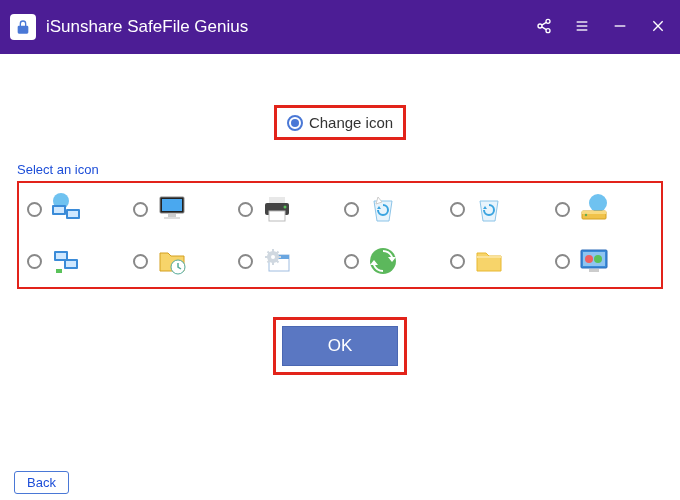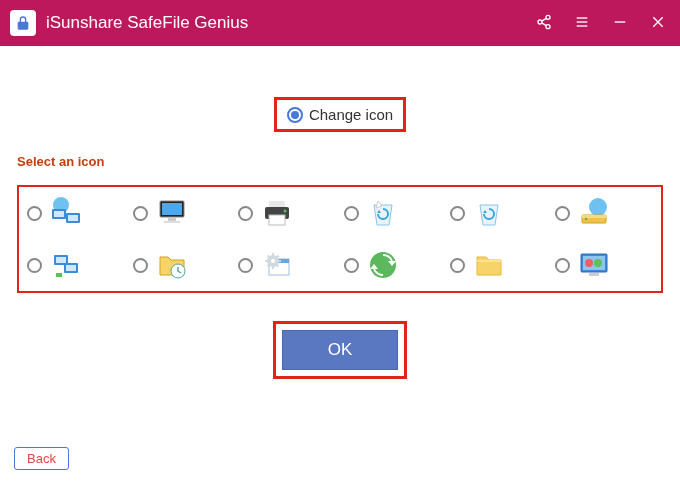--- a/index.html
+++ b/index.html
@@ -10,22 +10,22 @@
     height: 500px;
     overflow: hidden;
   }
   .window {
     width: 680px;
     height: 500px;
     display: flex;
     flex-direction: column;
   }
   .titlebar {
-    height: 46px;
-    background: #be185d;
+    height: 54px;
+    background: #4c1d95;
     display: flex;
     align-items: center;
     padding: 0 14px 0 10px;
     color: #fff;
   }
   .app-icon {
     width: 26px; height: 26px;
     background: #fff;
     border-radius: 4px;
     display: flex; align-items: center; justify-content: center;
@@ -66,24 +66,23 @@
     border: 2px solid #4a78d6;
     border-radius: 50%;
     margin-right: 6px;
     display: inline-flex; align-items: center; justify-content: center;
     flex-shrink: 0;
   }
   .radio.unchecked { border-color: #888; }
   .radio .dot { width: 8px; height: 8px; border-radius: 50%; background: #4a78d6; }
   .section-label {
     font-size: 13px;
-    color: #c2410c;
+    color: #1d4ed8;
     padding-left: 6px;
-    margin-bottom: 16px;
-    font-weight: bold;
+    margin-bottom: 4px;
   }
   .icon-grid-wrap {
     border: 2px solid #e2231a;
     margin: 0 6px;
     padding: 6px 4px;
   }
   .icon-grid {
     display: grid;
     grid-template-columns: repeat(6, 1fr);
     row-gap: 12px;
@@ -118,23 +117,23 @@
     background: #5a77c2;
     color: #fff;
     font-size: 17px;
     display: flex; align-items: center; justify-content: center;
     cursor: pointer;
     border: 1px solid #4a67b2;
   }
   .back-btn {
     position: absolute;
     left: 14px;
-    bottom: 30px;
+    bottom: 6px;
     border: 1px solid #4a78d6;
-    color: #ef4444;
+    color: #1d4ed8;
     font-size: 13px;
     padding: 3px 12px;
     border-radius: 3px;
     cursor: pointer;
     background: #fff;
   }
 </style>
 </head>
 <body>
 

